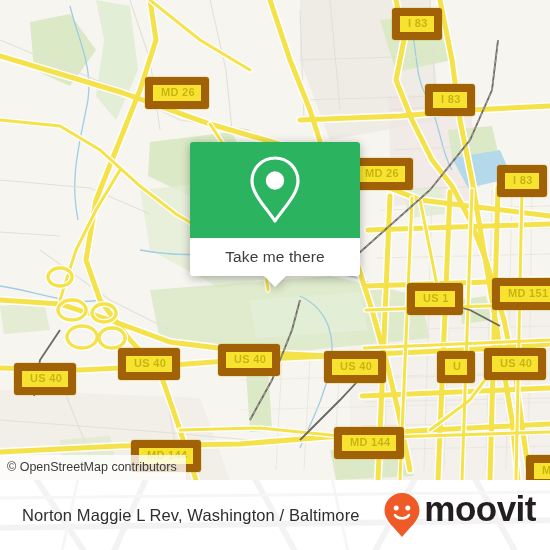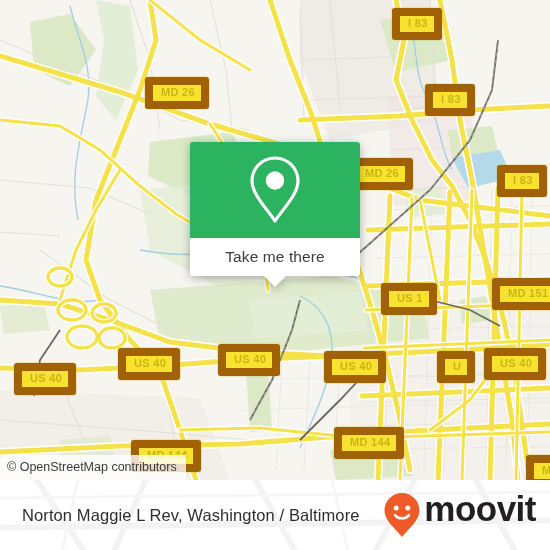--- a/index.html
+++ b/index.html
@@ -314,21 +314,21 @@
       <path class="rail2" d="M430 300 L470 310 L500 326"></path>
       <path class="rail2" d="M60 330 L40 360 L34 396"></path>
     </svg>
 
     <div id="shields">
         <div class="shield" style="left: 392px; top: 8px;">I 83</div>
         <div class="shield" style="left: 145px; top: 77px;">MD 26</div>
         <div class="shield" style="left: 425px; top: 84px;">I 83</div>
         <div class="shield" style="left: 349px; top: 158px;">MD 26</div>
         <div class="shield" style="left: 497px; top: 165px;">I 83</div>
-        <div class="shield" style="left: 381px; top: 283px;">US 1</div>
+        <div class="shield" style="left: 407px; top: 283px;">US 1</div>
         <div class="shield" style="left: 492px; top: 278px;">MD 151</div>
         <div class="shield" style="left: 118px; top: 348px;">US 40</div>
         <div class="shield" style="left: 218px; top: 344px;">US 40</div>
         <div class="shield" style="left: 14px; top: 363px;">US 40</div>
         <div class="shield" style="left: 324px; top: 351px;">US 40</div>
         <div class="shield" style="left: 437px; top: 351px;">U</div>
         <div class="shield" style="left: 484px; top: 348px;">US 40</div>
         <div class="shield" style="left: 131px; top: 440px;">MD 144</div>
         <div class="shield" style="left: 334px; top: 427px;">MD 144</div>
         <div class="shield" style="left: 526px; top: 455px;">MD</div>

